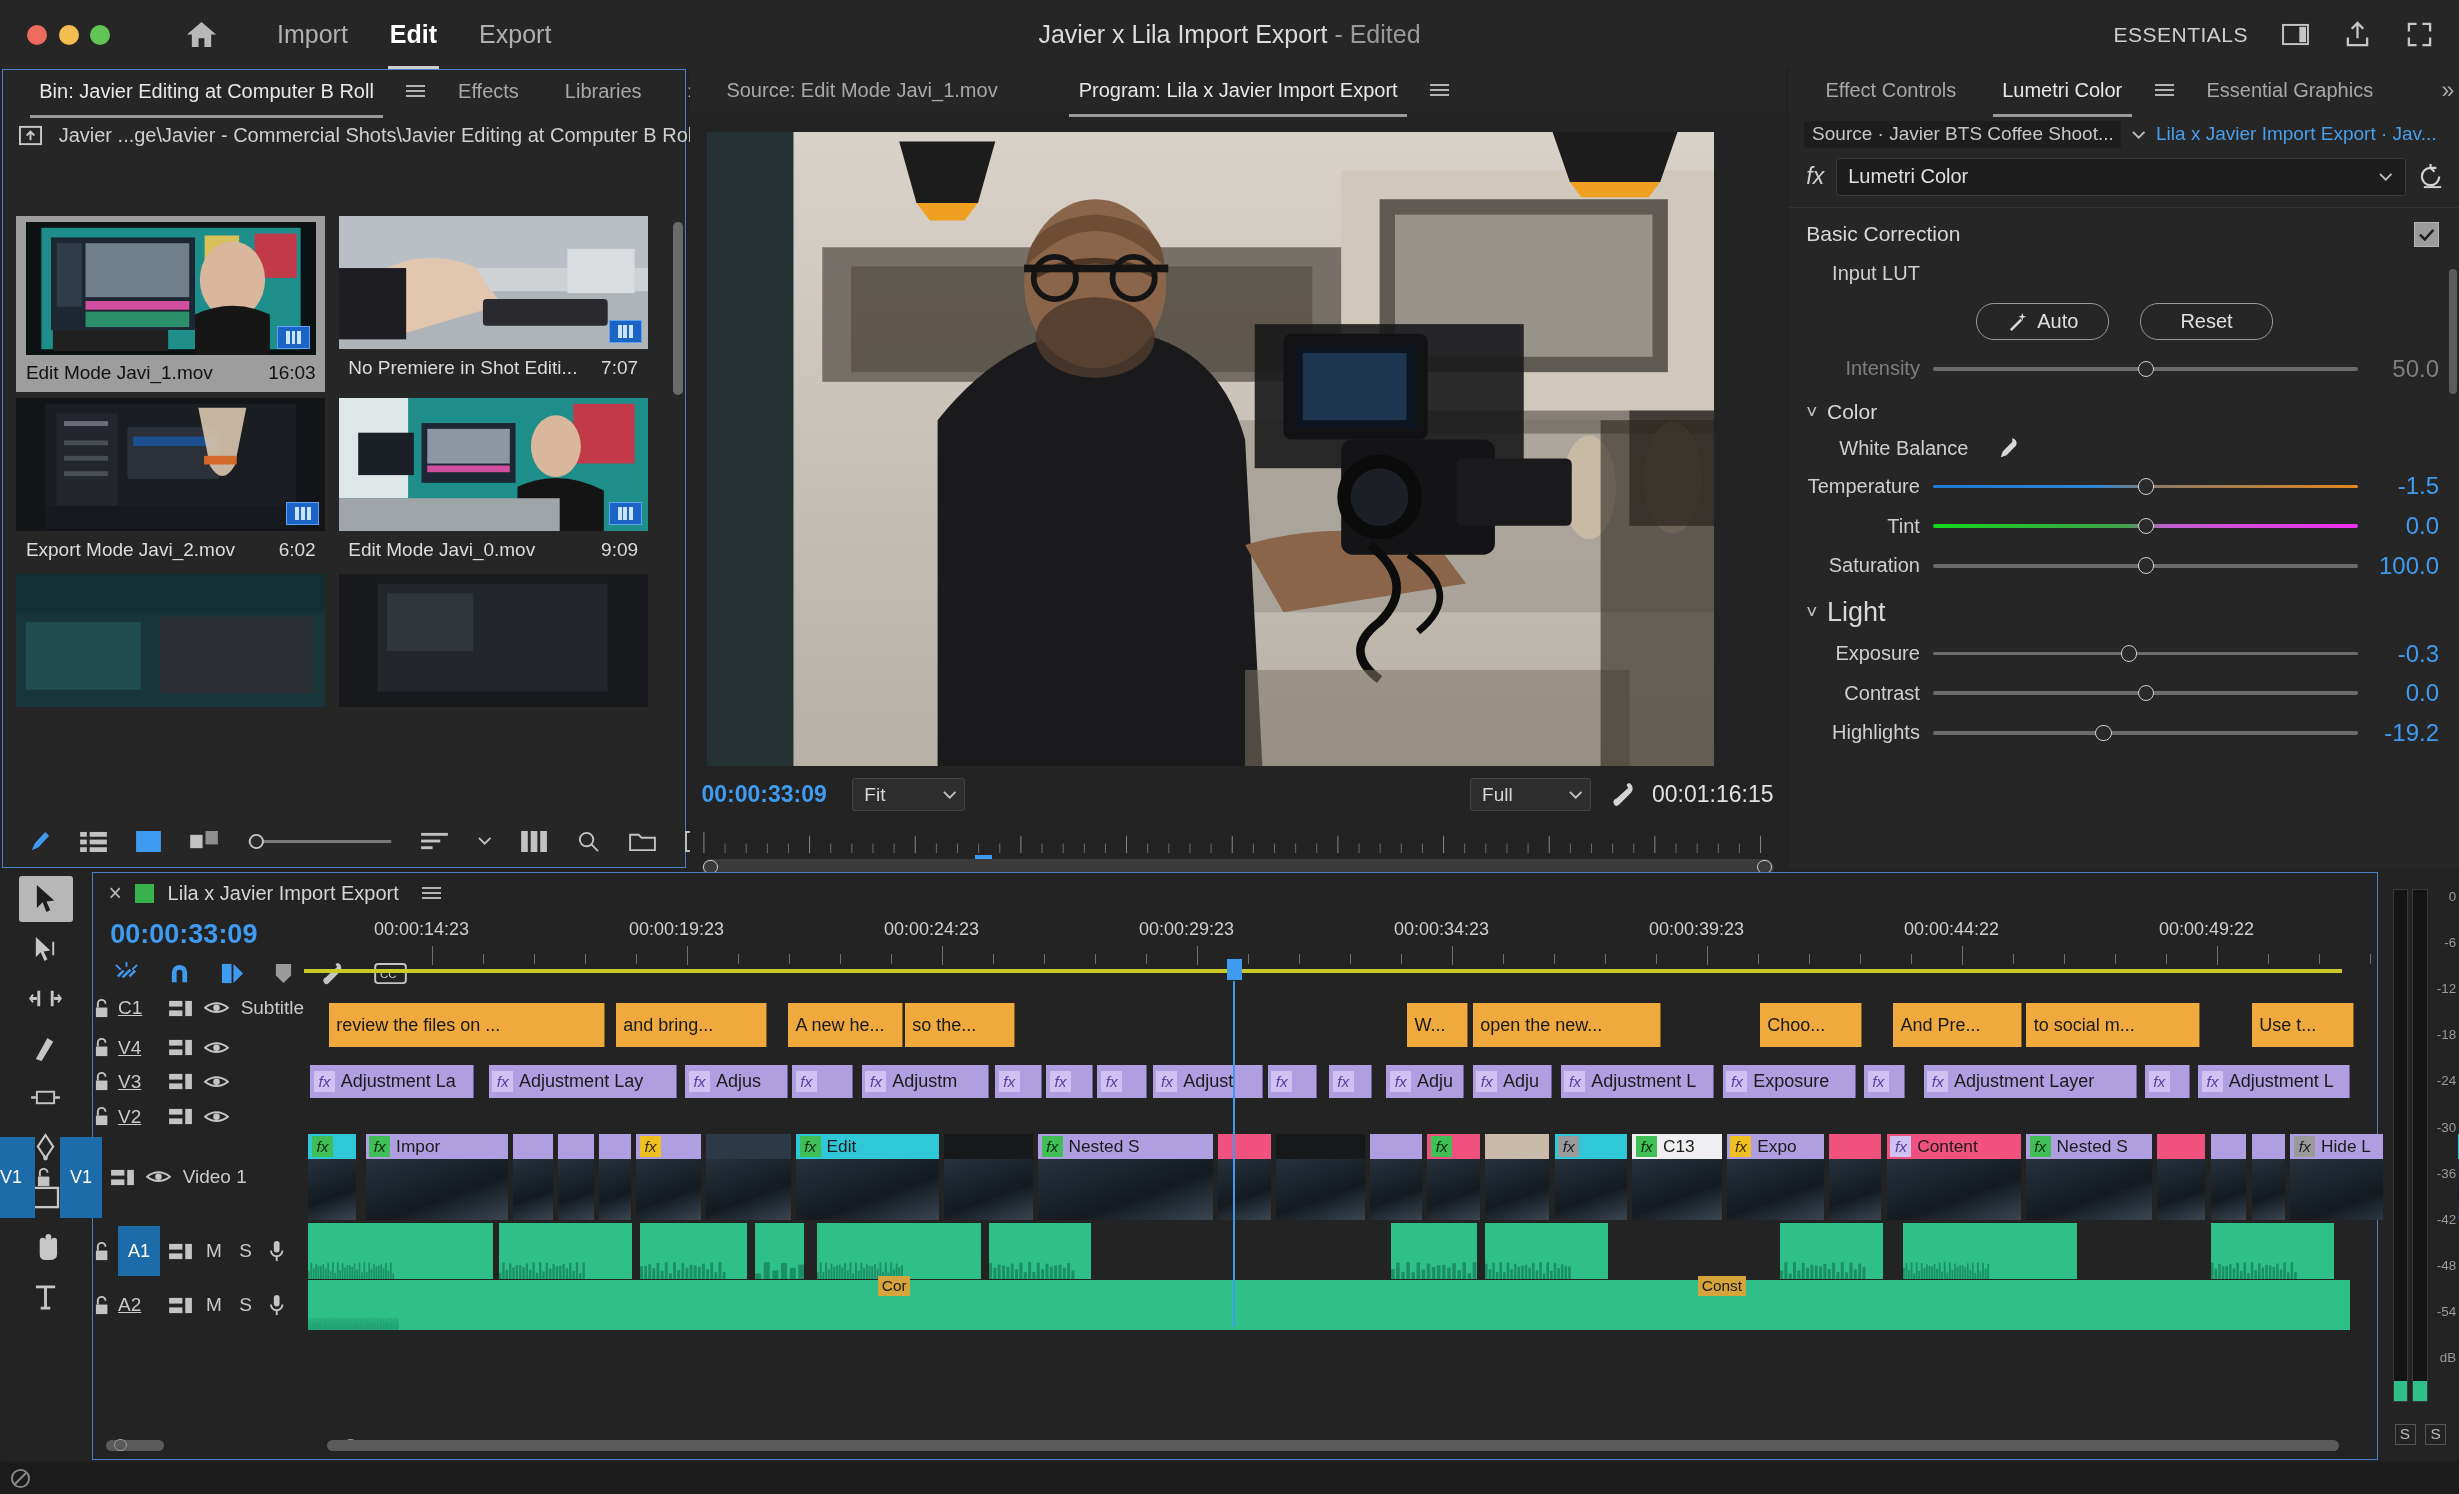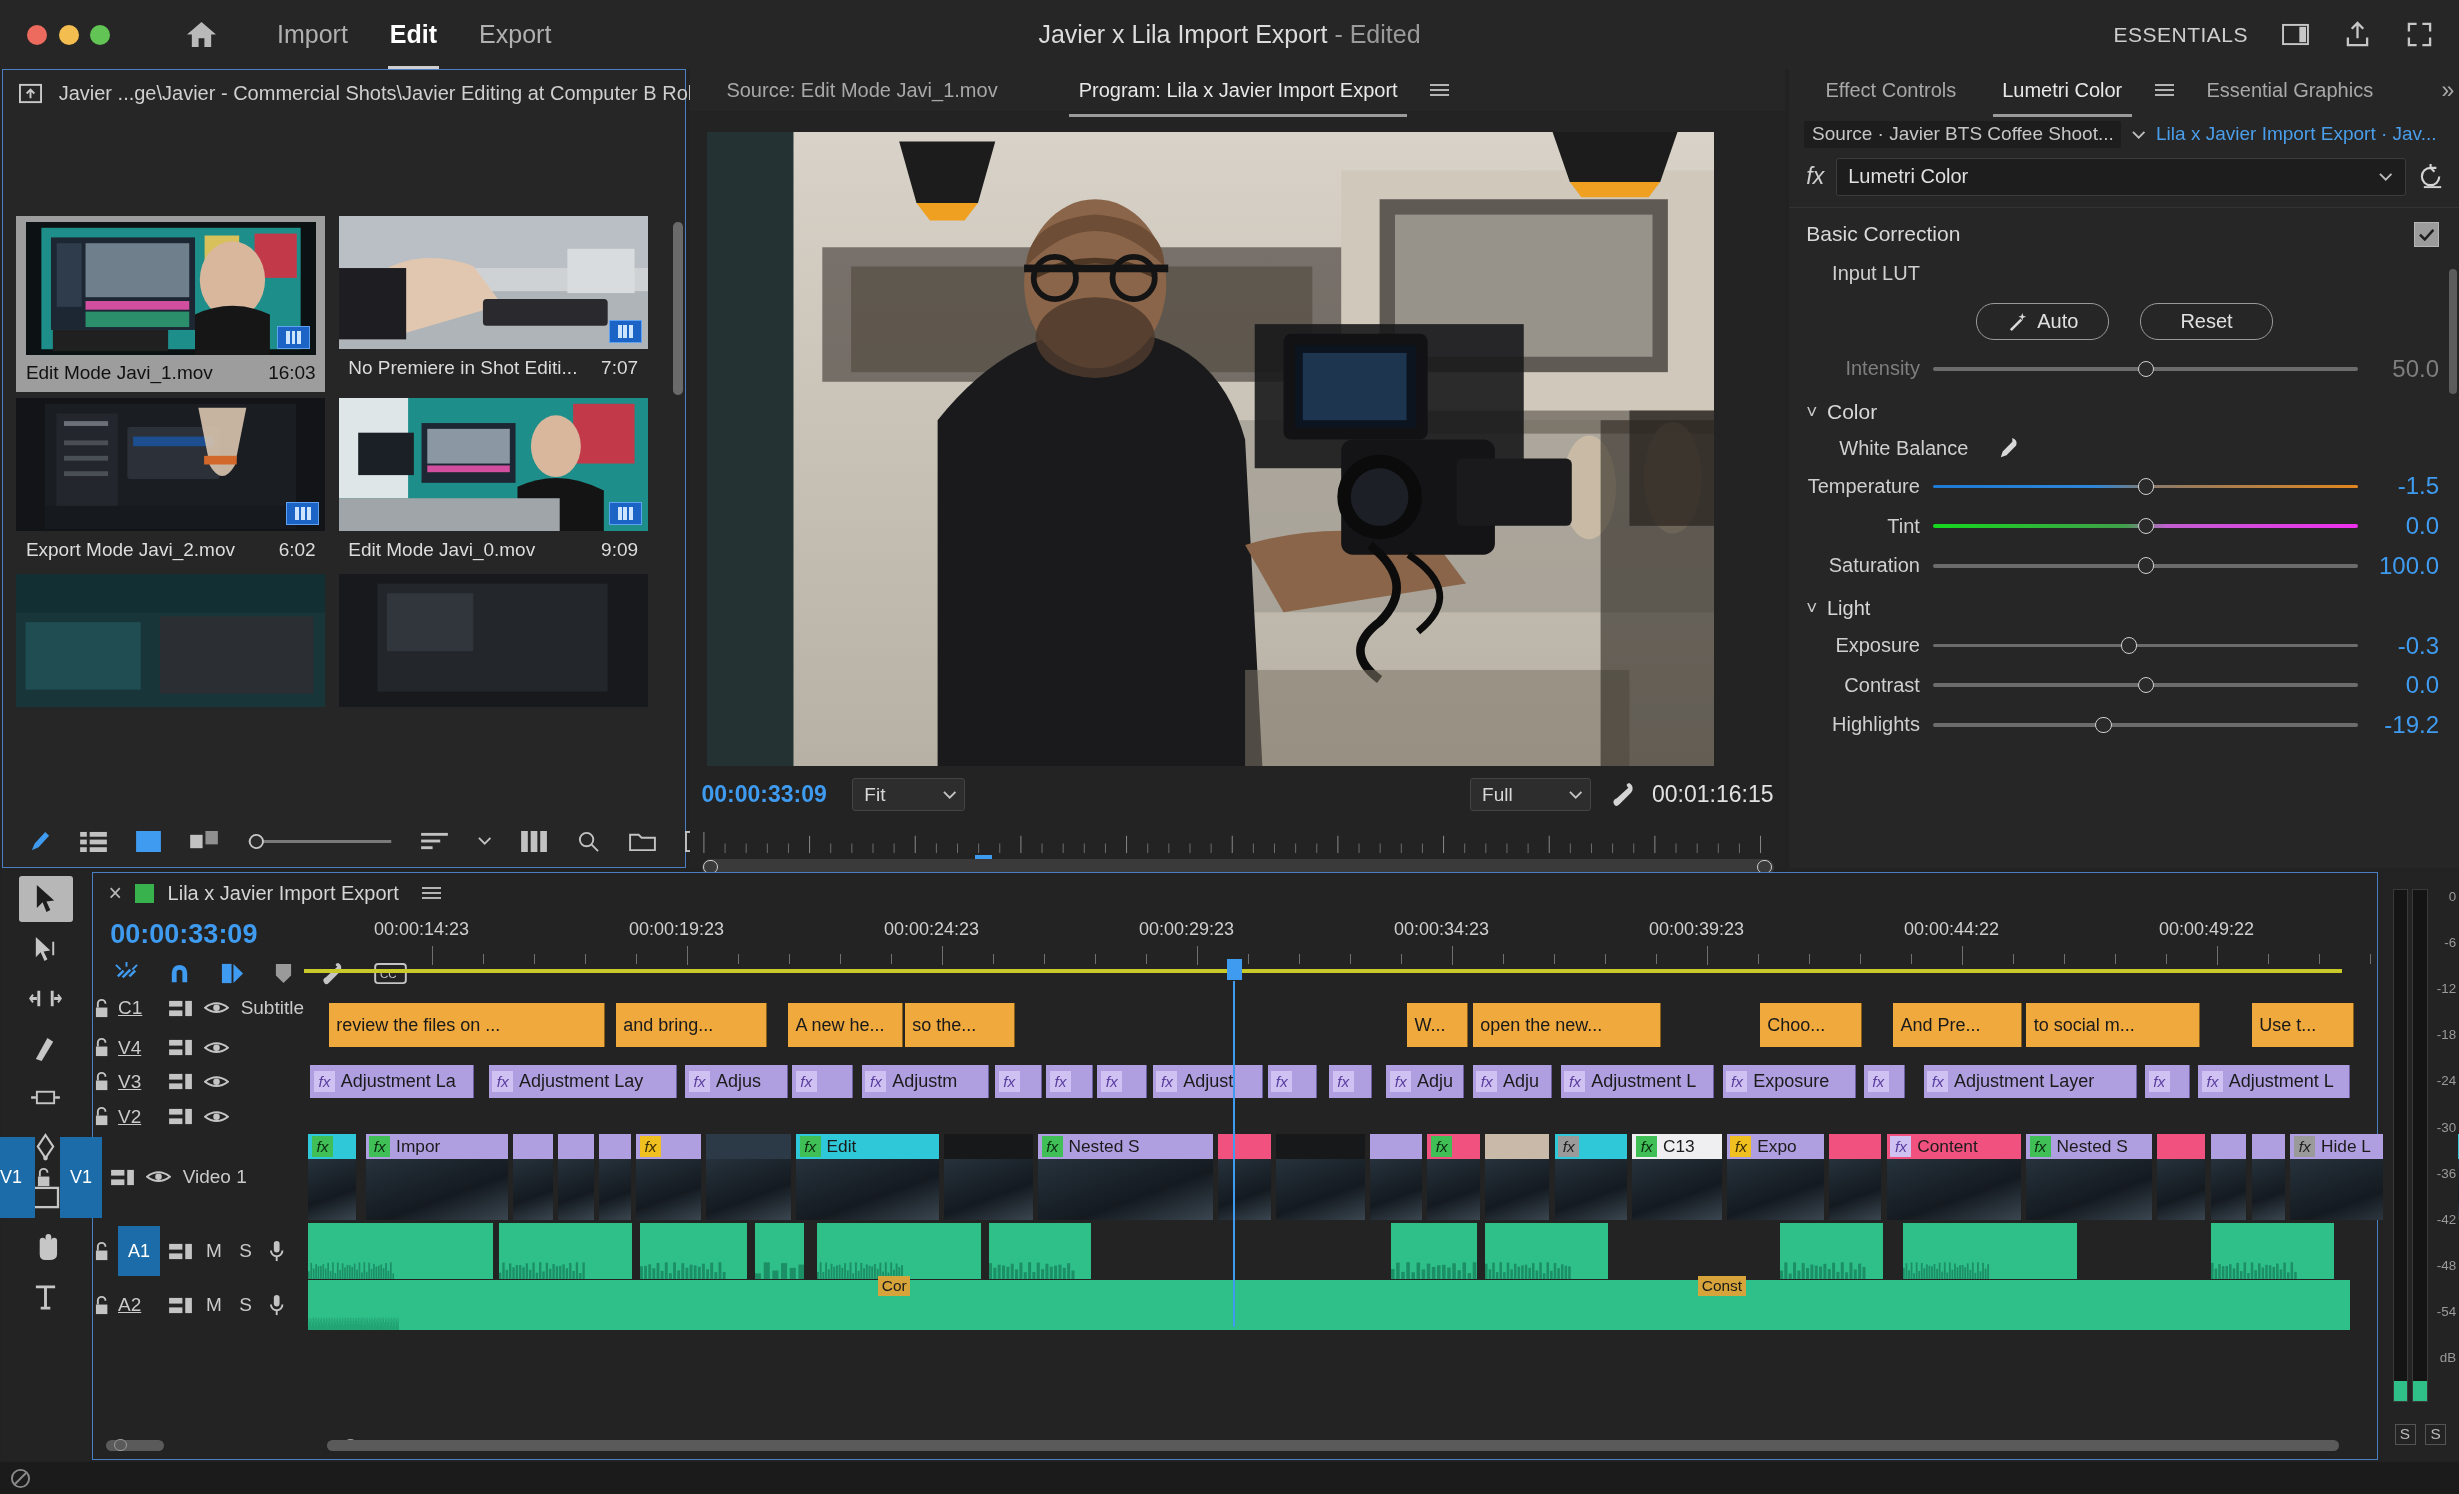--- a/index.html
+++ b/index.html
@@ -195,20 +195,31 @@
       </div>
       <div class="ticon">
         <svg width="27" height="27" viewBox="0 0 28 28">
             <path d="M3 11 L3 3 L11 3 M17 3 L25 3 L25 11 M25 17 L25 25 L17 25 M11 25 L3 25 L3 17" stroke="#c6c6c6" stroke-width="2.4" fill="none"></path>
           </svg>
       </div>
     </div>
   </div>
 
   <div class="panel" id="bin">
+    <div class="ptabs">
+      <div class="ptab active">Bin: Javier Editing at Computer B Roll</div>
+      <div class="hamb">
+          <i></i>
+          <i></i>
+          <i></i>
+        </div>
+      <div class="ptab">Effects</div>
+      <div class="ptab">Libraries</div>
+      <div class="ptab" style="margin-left:auto;padding-right:9.6px;font-size:23px;">»</div>
+    </div>
 
     <div class="binpath">
       <span>
         <svg width="25" height="23" viewBox="0 0 26 24">
             <rect x="2" y="3" width="22" height="18" fill="none" stroke="#c8c8c8" stroke-width="2"></rect>
             <path d="M13 17 L13 8 M9 12 L13 8 L17 12" stroke="#c8c8c8" stroke-width="2" fill="none"></path>
           </svg>
       </span>
       <span class="txt">Javier ...ge\Javier - Commercial Shots\Javier Editing at Computer B Roll</span>
     </div>
@@ -761,21 +772,21 @@
           <span class="sldtrack"></span>
             <span class="sldknob" style="left:calc(50% - 7.7px)"></span>
         </span>
         <span class="sldval">100.0</span>
       </div>
     </div>
 
     <div>
       <div class="lrow" style="padding-top:11.5px">
         <span class="collapse">˅</span>
-        <span style="color:#d8d8d8;font-size:20px">Light</span>
+        <span style="color:#d8d8d8;font-size:27px">Light</span>
       </div>
       <div class="lrow">
         <span class="lbl">Exposure</span>
         <span class="sld">
           <span class="sldtrack"></span>
             <span class="sldknob" style="left:calc(46% - 7.7px)"></span>
         </span>
         <span class="sldval">-0.3</span>
       </div>
       <div class="lrow">

